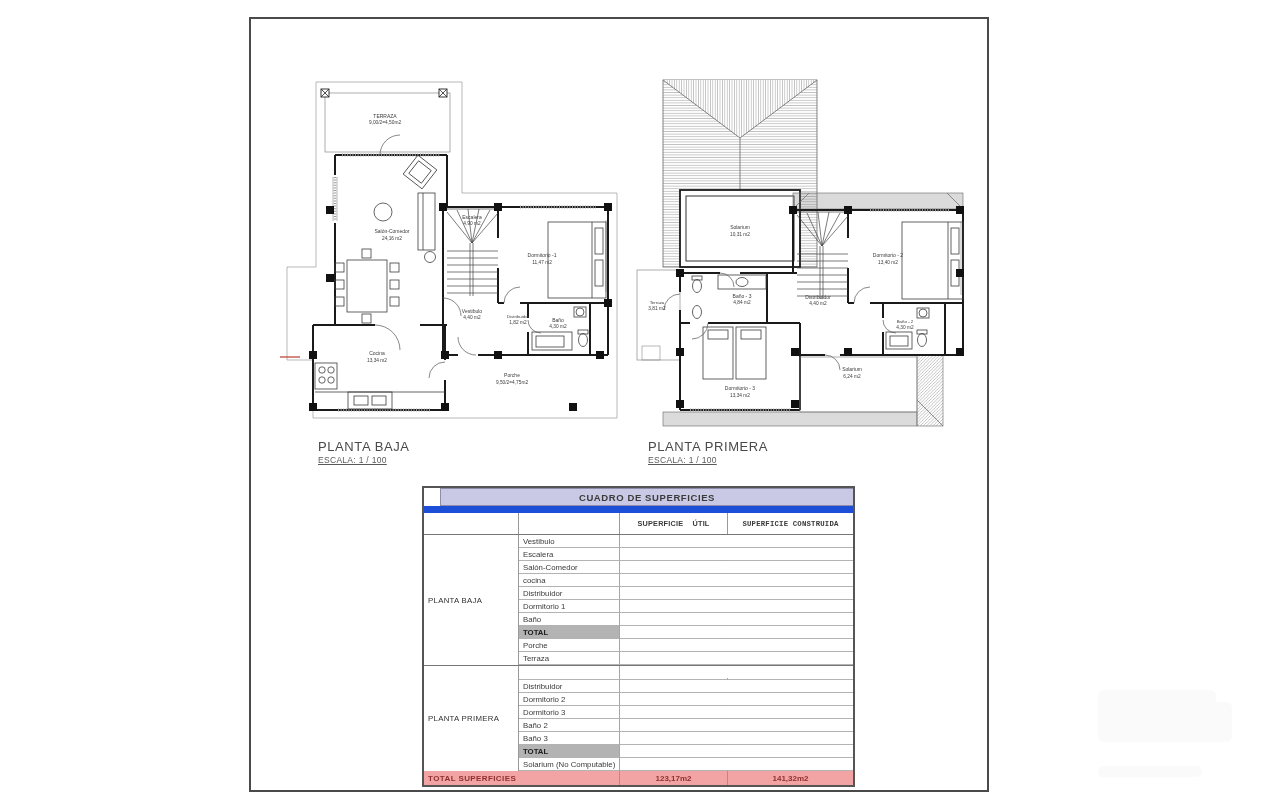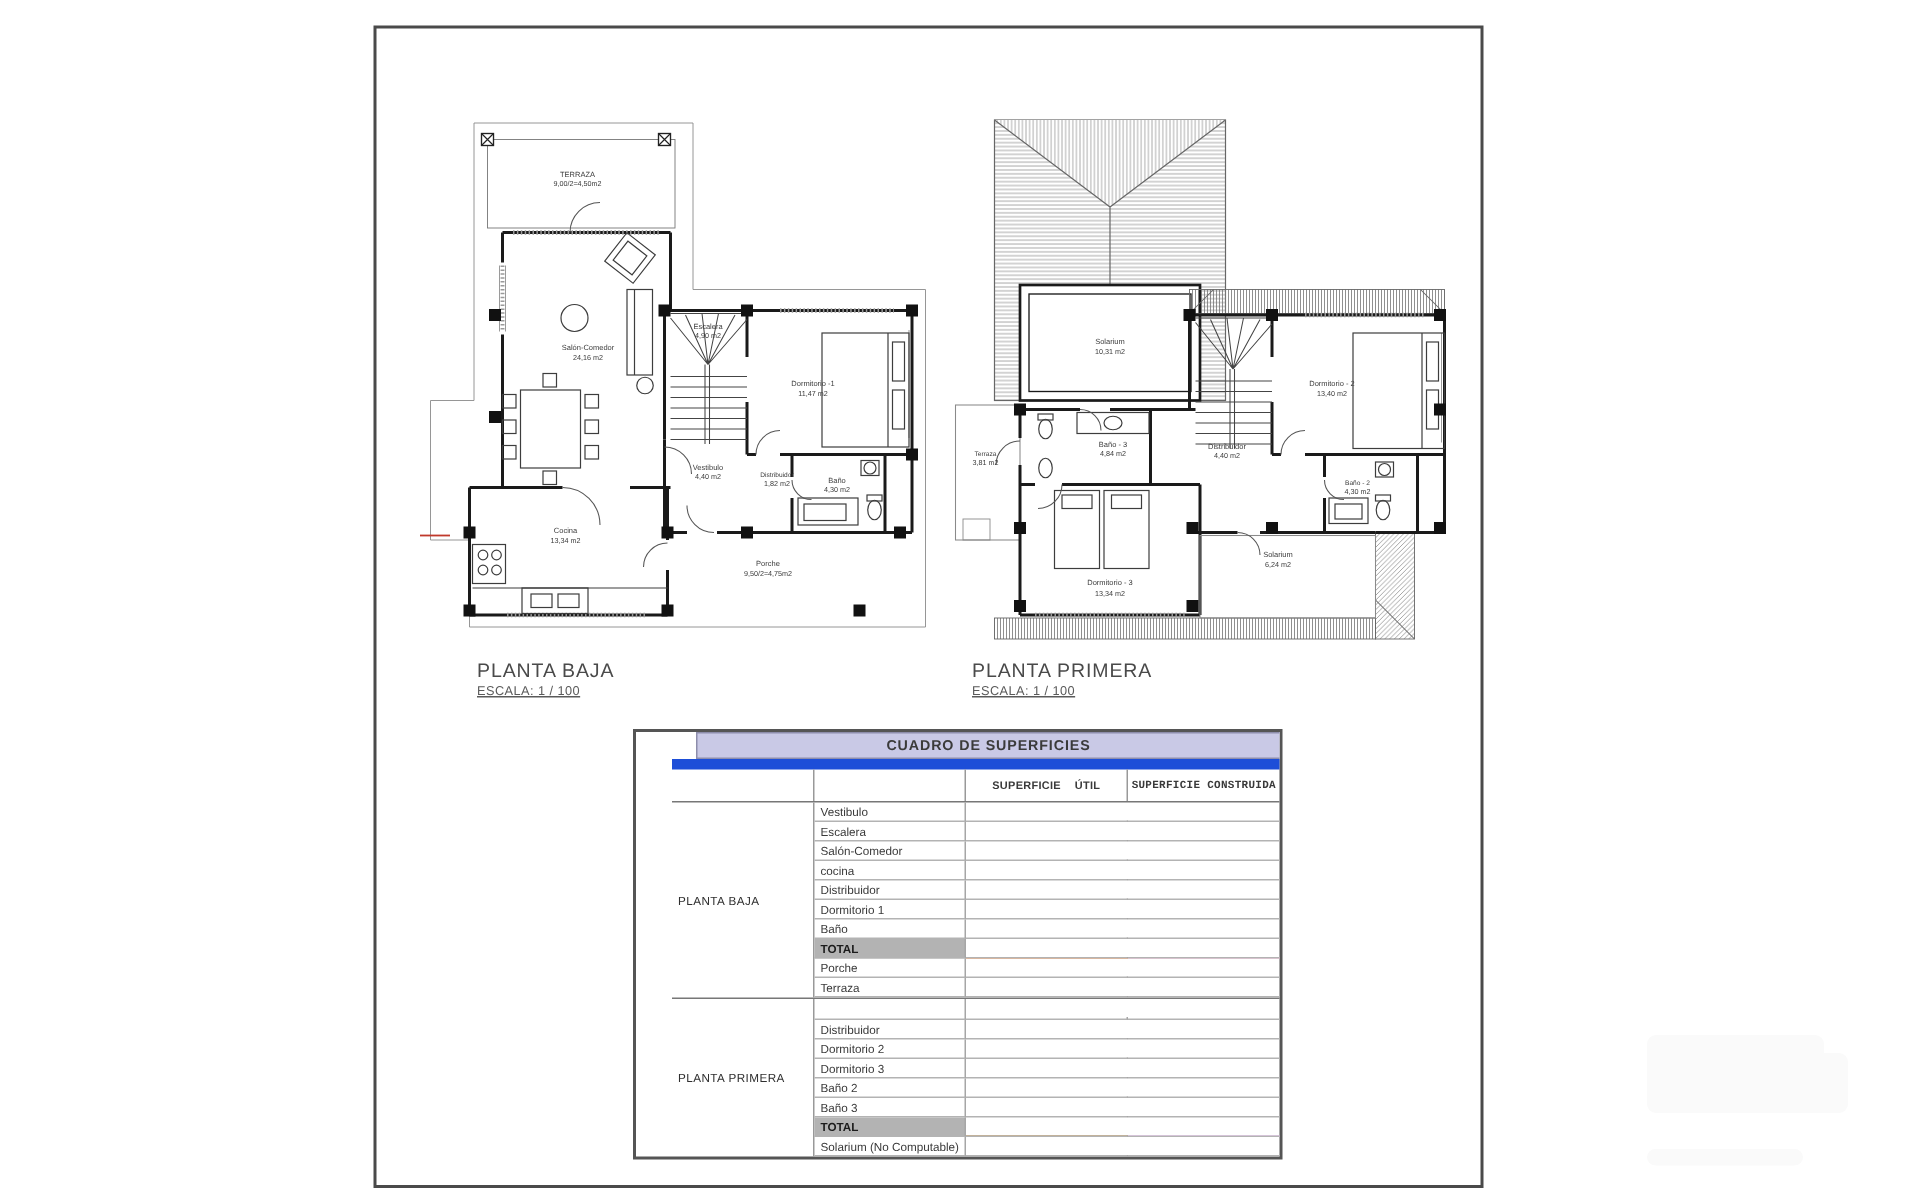--- a/index.html
+++ b/index.html
@@ -9,21 +9,21 @@
   .sheet-frame{left:249px;top:17px;width:740px;height:775px;border:2px solid #4a4a4a;box-sizing:border-box;}
   
   .plan-title{color:#4a4a4a;font-size:13px;letter-spacing:.6px;line-height:14px;}
   .plan-scale{color:#5a5a5a;font-size:8.5px;letter-spacing:.3px;margin-top:1px;text-decoration:underline;}
   
   svg text{font-family:"Liberation Sans", sans-serif;fill:#3c3c3c;}
   .room-name{font-size:5px;}
   .room-area{font-size:4.8px;}
   .room-name-sm{font-size:4.4px;}
   
-  .surf-table{left:422px;top:486px;width:433px;border:2px solid #555;box-sizing:border-box;background:#fff;padding-left:24px;}
+  .surf-table{left:422px;top:486px;width:433px;border:2px solid #555;box-sizing:border-box;background:#fff;}
   .t-title{height:18px;margin-left:16px;border:1px solid #8d8dab;border-right:none;box-sizing:border-box;
            display:flex;align-items:center;justify-content:center;font-size:9.5px;font-weight:bold;
            color:#3a3a3a;letter-spacing:.6px;}
   .t-head{display:grid;grid-template-columns:95px 101px 108px auto;height:21px;border-top:7px solid #1d4ed8;}
   .t-head .hc{border-right:1px solid #999;display:flex;align-items:center;justify-content:center;
               font-size:7.3px;font-weight:bold;color:#3a3a3a;letter-spacing:.2px;}
   .t-head .hc:last-child{border-right:none;font-family:Liberation Mono, monospace;}
   .t-head .hc.wide{word-spacing:7px;}
   .t-section{display:grid;grid-template-columns:95px 101px 108px auto;border-top:1px solid #777;}
   .g-label{grid-column:1;border-right:1px solid #999;display:flex;align-items:center;padding-left:4px;
@@ -418,17 +418,22 @@
         <div class="t-cell c-val">4,84m2</div>
         <div class="t-cell c-val c-last"></div>
         <div class="t-cell c-room c-total" style="background: rgb(179, 179, 179);">TOTAL</div>
         <div class="t-cell c-val c-total" style="background: #a16207;">46,28m2</div>
         <div class="t-cell c-val c-last c-total" style="background: #f0abfc;">55,60m2</div>
         <div class="t-cell c-room">Solarium (No Computable)</div>
         <div class="t-cell c-val">6,24m2</div>
         <div class="t-cell c-val c-last"></div>
       </div>
     </div>
+  <div class="t-grand" style="background: rgb(242, 163, 163); color: rgb(143, 49, 49);">
+    <div class="gc lab">TOTAL SUPERFICIES</div>
+    <div class="gc val">123,17m2</div>
+    <div class="gc val">141,32m2</div>
+  </div>
 </div>
 
 <div class="abs wm" style="left:1098px;top:690px;width:118px;height:52px;"></div>
 <div class="abs wm" style="left:1160px;top:702px;width:72px;height:40px;"></div>
 <div class="abs wm" style="left:1098px;top:766px;width:104px;height:11px;"></div>
 
 </body></html>

